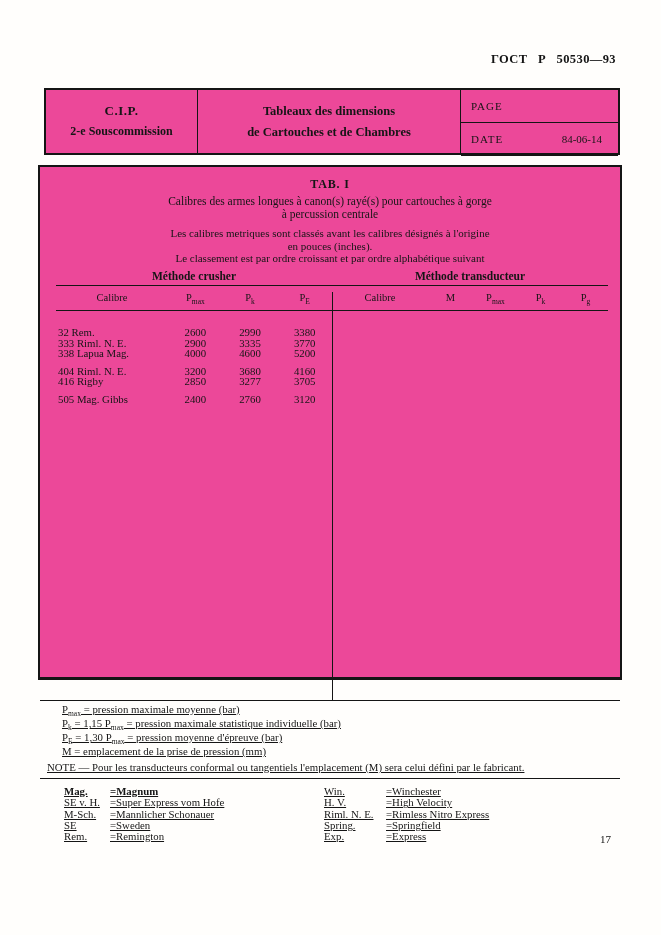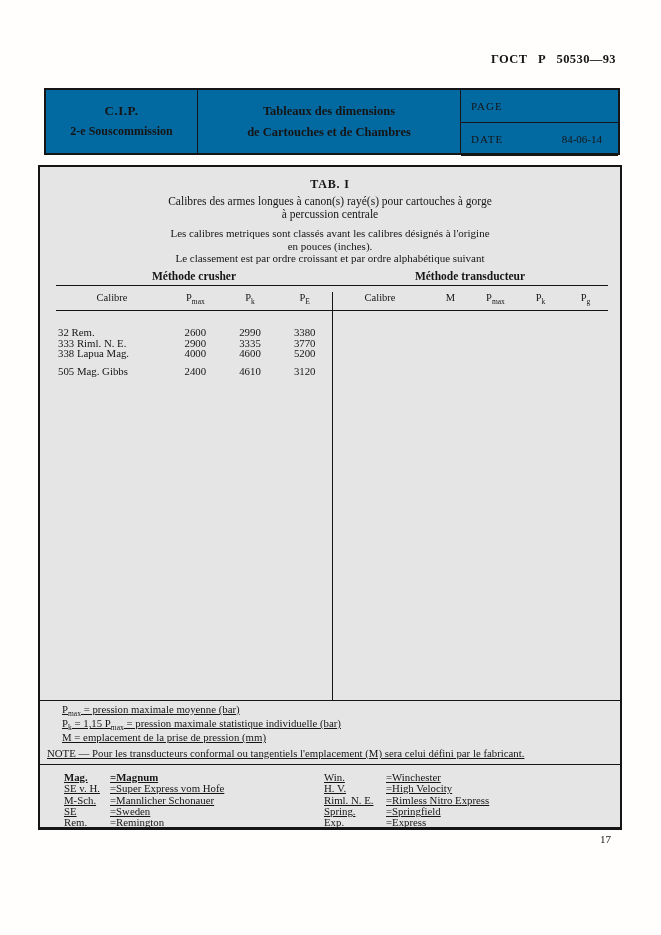--- a/index.html
+++ b/index.html
@@ -15,39 +15,39 @@
 
   
   .doc-ref {
     position:absolute; top:52px; right:45px;
     font-weight:bold; font-size:12.5px; word-spacing:7px; letter-spacing:0.4px;
   }
 
   
   .header-box {
     position:absolute; left:44px; top:88px; width:576px; height:67px;
-    border:2px solid #151515; display:flex; background:#0369a1;
+    border:2px solid #151515; display:flex; background:#ec4899;
   }
   .hb-left {
     width:152px; border-right:1px solid #151515;
     text-align:center; padding-top:13px;
   }
   .org { font-weight:bold; font-size:13px; margin-bottom:5px; letter-spacing:0.5px; }
   .suborg { font-weight:bold; font-size:12px; }
   .hb-center { flex:1; text-align:center; padding-top:11px; font-weight:bold; font-size:12.5px; line-height:1.65; }
   .hb-right { width:158px; border-left:1px solid #151515; display:flex; flex-direction:column; font-size:11px; }
   .meta-row { flex:1; display:flex; align-items:center; padding:10px 10px; }
   .meta-row + .meta-row { border-top:1px solid #151515; }
   .meta-label { width:50px; letter-spacing:1px; }
   .meta-value { flex:1; text-align:right; padding-right:6px; }
 
   
   .main-box {
-    position:absolute; left:38px; top:165px; width:584px; height:665px;
-    border:2px solid #151515; border-bottom-width:3px; background:#e5e5e5;
+    position:absolute; left:38px; top:165px; width:584px; height:515px;
+    border:2px solid #151515; border-bottom-width:3px; background:#ec4899;
   }
   .tab-title { text-align:center; margin-top:10px; font-weight:bold; font-size:12px; letter-spacing:0.8px; }
   .caption { text-align:center; font-size:11.5px; margin-top:3px; line-height:1.15; }
   .sort-note { text-align:center; font-size:11px; margin-top:6px; line-height:1.12; }
 
   .methods-row { display:flex; margin:6px 12px 0 16px; }
   .mh { flex:0 0 276px; border-bottom:1px solid #151515; padding-bottom:3px; text-align:center; font-weight:bold; font-size:11.5px; }
 
   .cols-row { display:flex; margin:0 12px 0 16px; border-bottom:1px solid #151515; padding:6px 0 4px; font-size:10.5px; }
   .half { flex:0 0 276px; display:flex; }
@@ -162,37 +162,52 @@
         </div>
         <div class="trow">
           <div class="td c-name">338 Lapua Mag.</div>
           <div class="td c-num">4000</div>
           <div class="td c-num">4600</div>
           <div class="td c-num">5200</div>
         </div>
       </div>
 
 
+      <div class="tgroup">
+        <div class="trow">
+          <div class="td c-name">404 Riml. N. E.</div>
+          <div class="td c-num">3200</div>
+          <div class="td c-num">3680</div>
+          <div class="td c-num">4160</div>
+        </div>
+        <div class="trow">
+          <div class="td c-name">416 Rigby</div>
+          <div class="td c-num">2850</div>
+          <div class="td c-num">3277</div>
+          <div class="td c-num">3705</div>
+        </div>
+      </div>
 
       <div class="tgroup">
         <div class="trow">
           <div class="td c-name">505 Mag. Gibbs</div>
           <div class="td c-num">2400</div>
-          <div class="td c-num">4610</div>
+          <div class="td c-num">2760</div>
           <div class="td c-num">3120</div>
         </div>
       </div>
     </div>
 
     <div class="vdivider"></div>
 
     <div class="bottom">
       <div class="fn-block">
         <div class="fn-line"><span>P</span><sub>max</sub><span> = pression maximale moyenne (bar)</span></div>
         <div class="fn-line"><span>P</span><sub>k</sub><span> = 1,15 P</span><sub>max</sub><span> = pression maximale statistique individuelle (bar)</span></div>
+        <div class="fn-line"><span>P</span><sub>E</sub><span> = 1,30 P</span><sub>max</sub><span> = pression moyenne d'épreuve (bar)</span></div>
         <div class="fn-line"><span>M = emplacement de la prise de pression (mm)</span></div>
       </div>
       <div class="note-line">NOTE — Pour les transducteurs conformal ou tangentiels l'emplacement (M) sera celui défini par le fabricant.</div>
 
       <div class="abbr-block">
         <div class="abbr-col left">
           <div class="abbr-row bold">
             <span class="abbr-key-l">Mag.</span>
             <span>=Magnum</span>
           </div>

